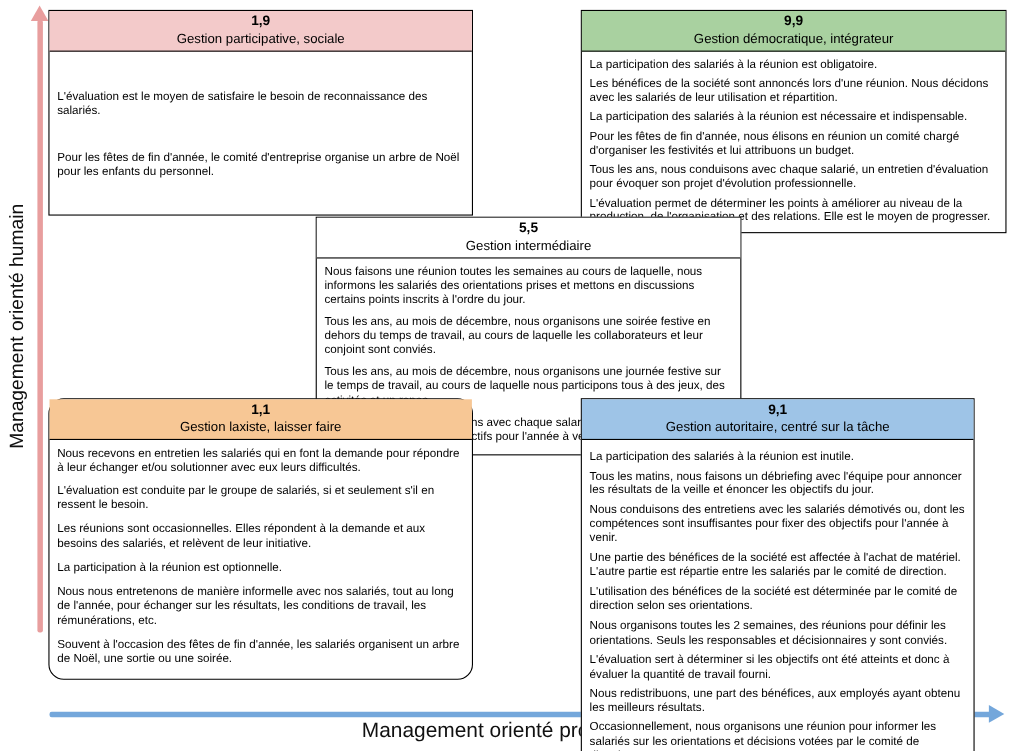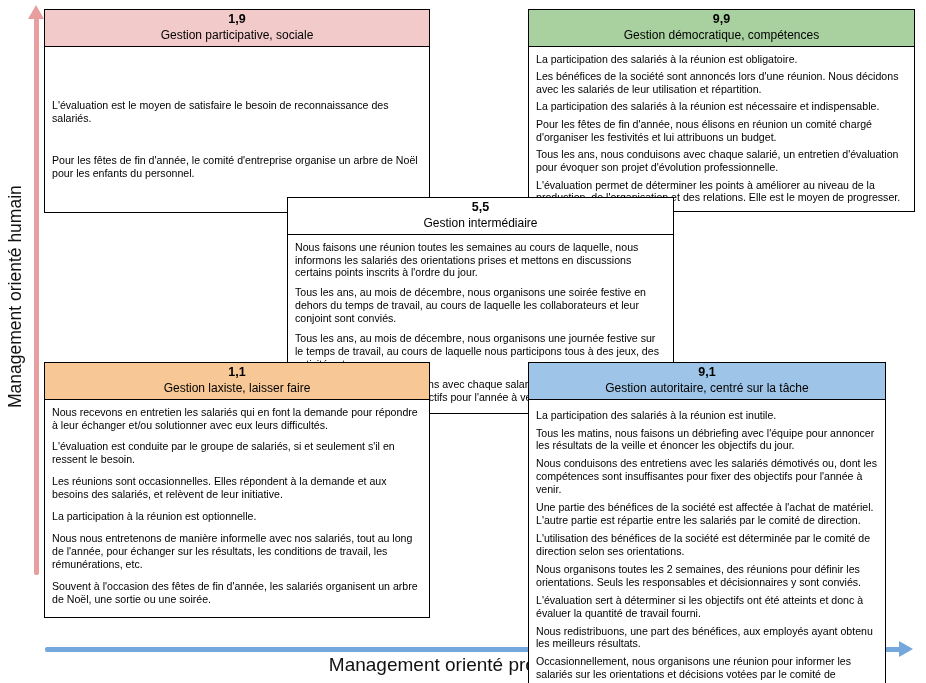--- a/index.html
+++ b/index.html
@@ -9,27 +9,27 @@
   }
   
   .gbox { position:absolute; background:#ffffff; border:1.6px solid #000; box-sizing:border-box; }
   .gbox-header { border-bottom:1.6px solid #000; text-align:center; padding:2px 4px 3px; }
   .gbox-code  { font-weight:bold; font-size:12.5px; line-height:1.25; }
   .gbox-title { font-size:12px; line-height:1.25; }
   .gbox-body  { padding:4px 7px 2px; }
   .gbox-body p { margin:2px 0 6px; font-size:10.6px; line-height:1.22; }
 
   #box19 { left:44px;  top:9px;   width:386px; min-height:179px; }
-  #box19 .gbox-body { padding-top:50px; }
+  #box19 .gbox-body { padding-top:33px; }
   #box19 .gbox-body p { margin-bottom:30px; }
   #box99 { left:528px; top:9px;   width:387px; min-height:177px; }
   #box99 .gbox-body p { margin-bottom:4.5px; }
   #box55 { left:287px; top:197px; width:387px; min-height:155px; }
   #box55 .gbox-body p { margin-bottom:7px; }
-  #box11 { left:44px;  top:362px; width:386px; min-height:205px; }
+  #box11 { left:44px;  top:362px; width:386px; min-height:205px;border-radius:14px; }
   #box11 .gbox-body p { margin-bottom:9px; }
   #box91 { left:528px; top:362px; width:358px; min-height:276px; }
   #box91 .gbox-body { padding-top:7px; }
   #box91 .gbox-body p { margin-bottom:5px; }
 
   
   .y-arrow-shaft {
     position:absolute; left:34px; top:18px; width:5px; height:557px;
     background: var(--y-arrow, #E89E9E); border-radius:2px;
   }
@@ -77,21 +77,21 @@
     </div>
     <div class="gbox-body">
       <p>L'évaluation est le moyen de satisfaire le besoin de reconnaissance des salariés.</p>
       <p>Pour les fêtes de fin d'année, le comité d'entreprise organise un arbre de Noël pour les enfants du personnel.</p>
     </div>
   </div>
 
   <div class="gbox" id="box99">
     <div class="gbox-header" style="background-color: rgb(169, 209, 160);">
       <div class="gbox-code">9,9</div>
-      <div class="gbox-title">Gestion démocratique, compétences</div>
+      <div class="gbox-title">Gestion démocratique, intégrateur</div>
     </div>
     <div class="gbox-body">
       <p>La participation des salariés à la réunion est obligatoire.</p>
       <p>Les bénéfices de la société sont annoncés lors d'une réunion. Nous décidons avec les salariés de leur utilisation et répartition.</p>
       <p>La participation des salariés à la réunion est nécessaire et indispensable.</p>
       <p>Pour les fêtes de fin d'année, nous élisons en réunion un comité chargé d'organiser les festivités et lui attribuons un budget.</p>
       <p>Tous les ans, nous conduisons avec chaque salarié, un entretien d'évaluation pour évoquer son projet d'évolution professionnelle.</p>
       <p>L'évaluation permet de déterminer les points à améliorer au niveau de la production, de l'organisation et des relations. Elle est le moyen de progresser.</p>
     </div>
   </div>

